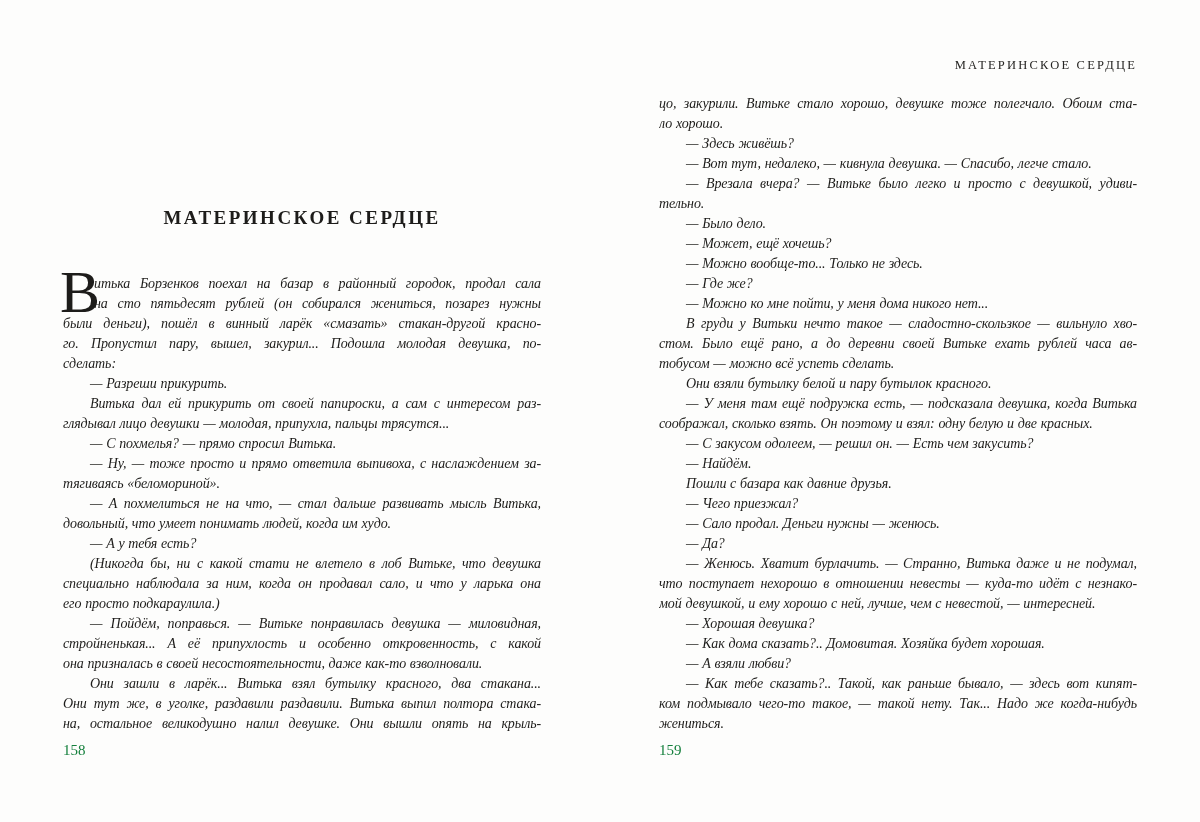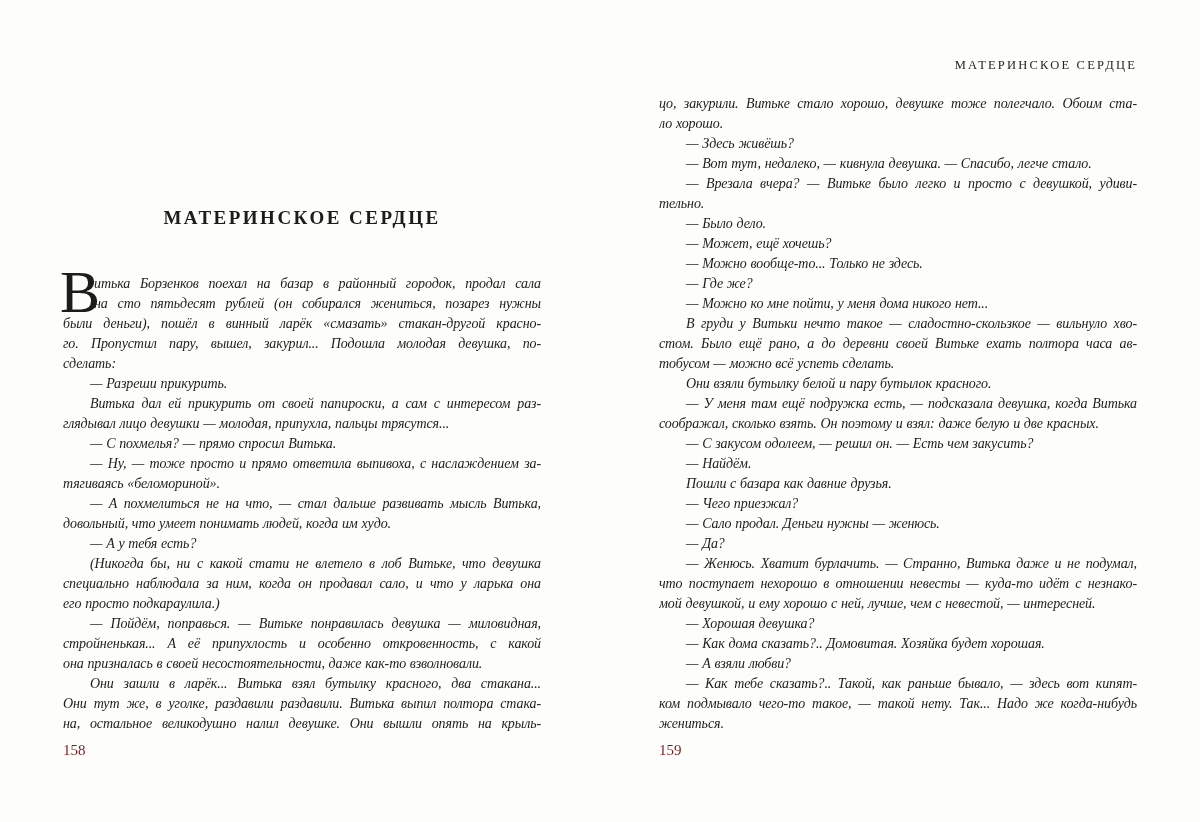--- a/index.html
+++ b/index.html
@@ -62,21 +62,21 @@
 
   .para { position: relative; }
   .dropcap {
     position: absolute; left: -3px; top: -12px;
     font-size: 60px; line-height: 1;
     letter-spacing: 0;
   }
   .page-number {
     position: absolute; top: 741px;
     font-size: 15px; line-height: 18px;
-    color: #7f1d1d;
+    color: #15803d;
   }
   .num-left  { left: 63px; }
   .num-right { left: 59px; width: 478px; text-align: left; }
 </style>
 </head>
 <body>
 
 <div class="spread">
 
   <div class="page page-left">
@@ -157,29 +157,29 @@
           <div class="tline ind">— Можно вообще-то... Только не здесь.</div>
         </div>
         <div class="para">
           <div class="tline ind">— Где же?</div>
         </div>
         <div class="para">
           <div class="tline ind">— Можно ко мне пойти, у меня дома никого нет...</div>
         </div>
         <div class="para">
           <div class="tline just ind">В груди у Витьки нечто такое — сладостно-скользкое — вильнуло хво-</div>
-          <div class="tline just">стом. Было ещё рано, а до деревни своей Витьке ехать полтора часа ав-</div>
+          <div class="tline just">стом. Было ещё рано, а до деревни своей Витьке ехать рублей часа ав-</div>
           <div class="tline">тобусом — можно всё успеть сделать.</div>
         </div>
         <div class="para">
           <div class="tline ind">Они взяли бутылку белой и пару бутылок красного.</div>
         </div>
         <div class="para">
           <div class="tline just ind">— У меня там ещё подружка есть, — подсказала девушка, когда Витька</div>
-          <div class="tline">соображал, сколько взять. Он поэтому и взял: даже белую и две красных.</div>
+          <div class="tline">соображал, сколько взять. Он поэтому и взял: одну белую и две красных.</div>
         </div>
         <div class="para">
           <div class="tline ind">— С закусом одолеем, — решил он. — Есть чем закусить?</div>
         </div>
         <div class="para">
           <div class="tline ind">— Найдём.</div>
         </div>
         <div class="para">
           <div class="tline ind">Пошли с базара как давние друзья.</div>
         </div>

